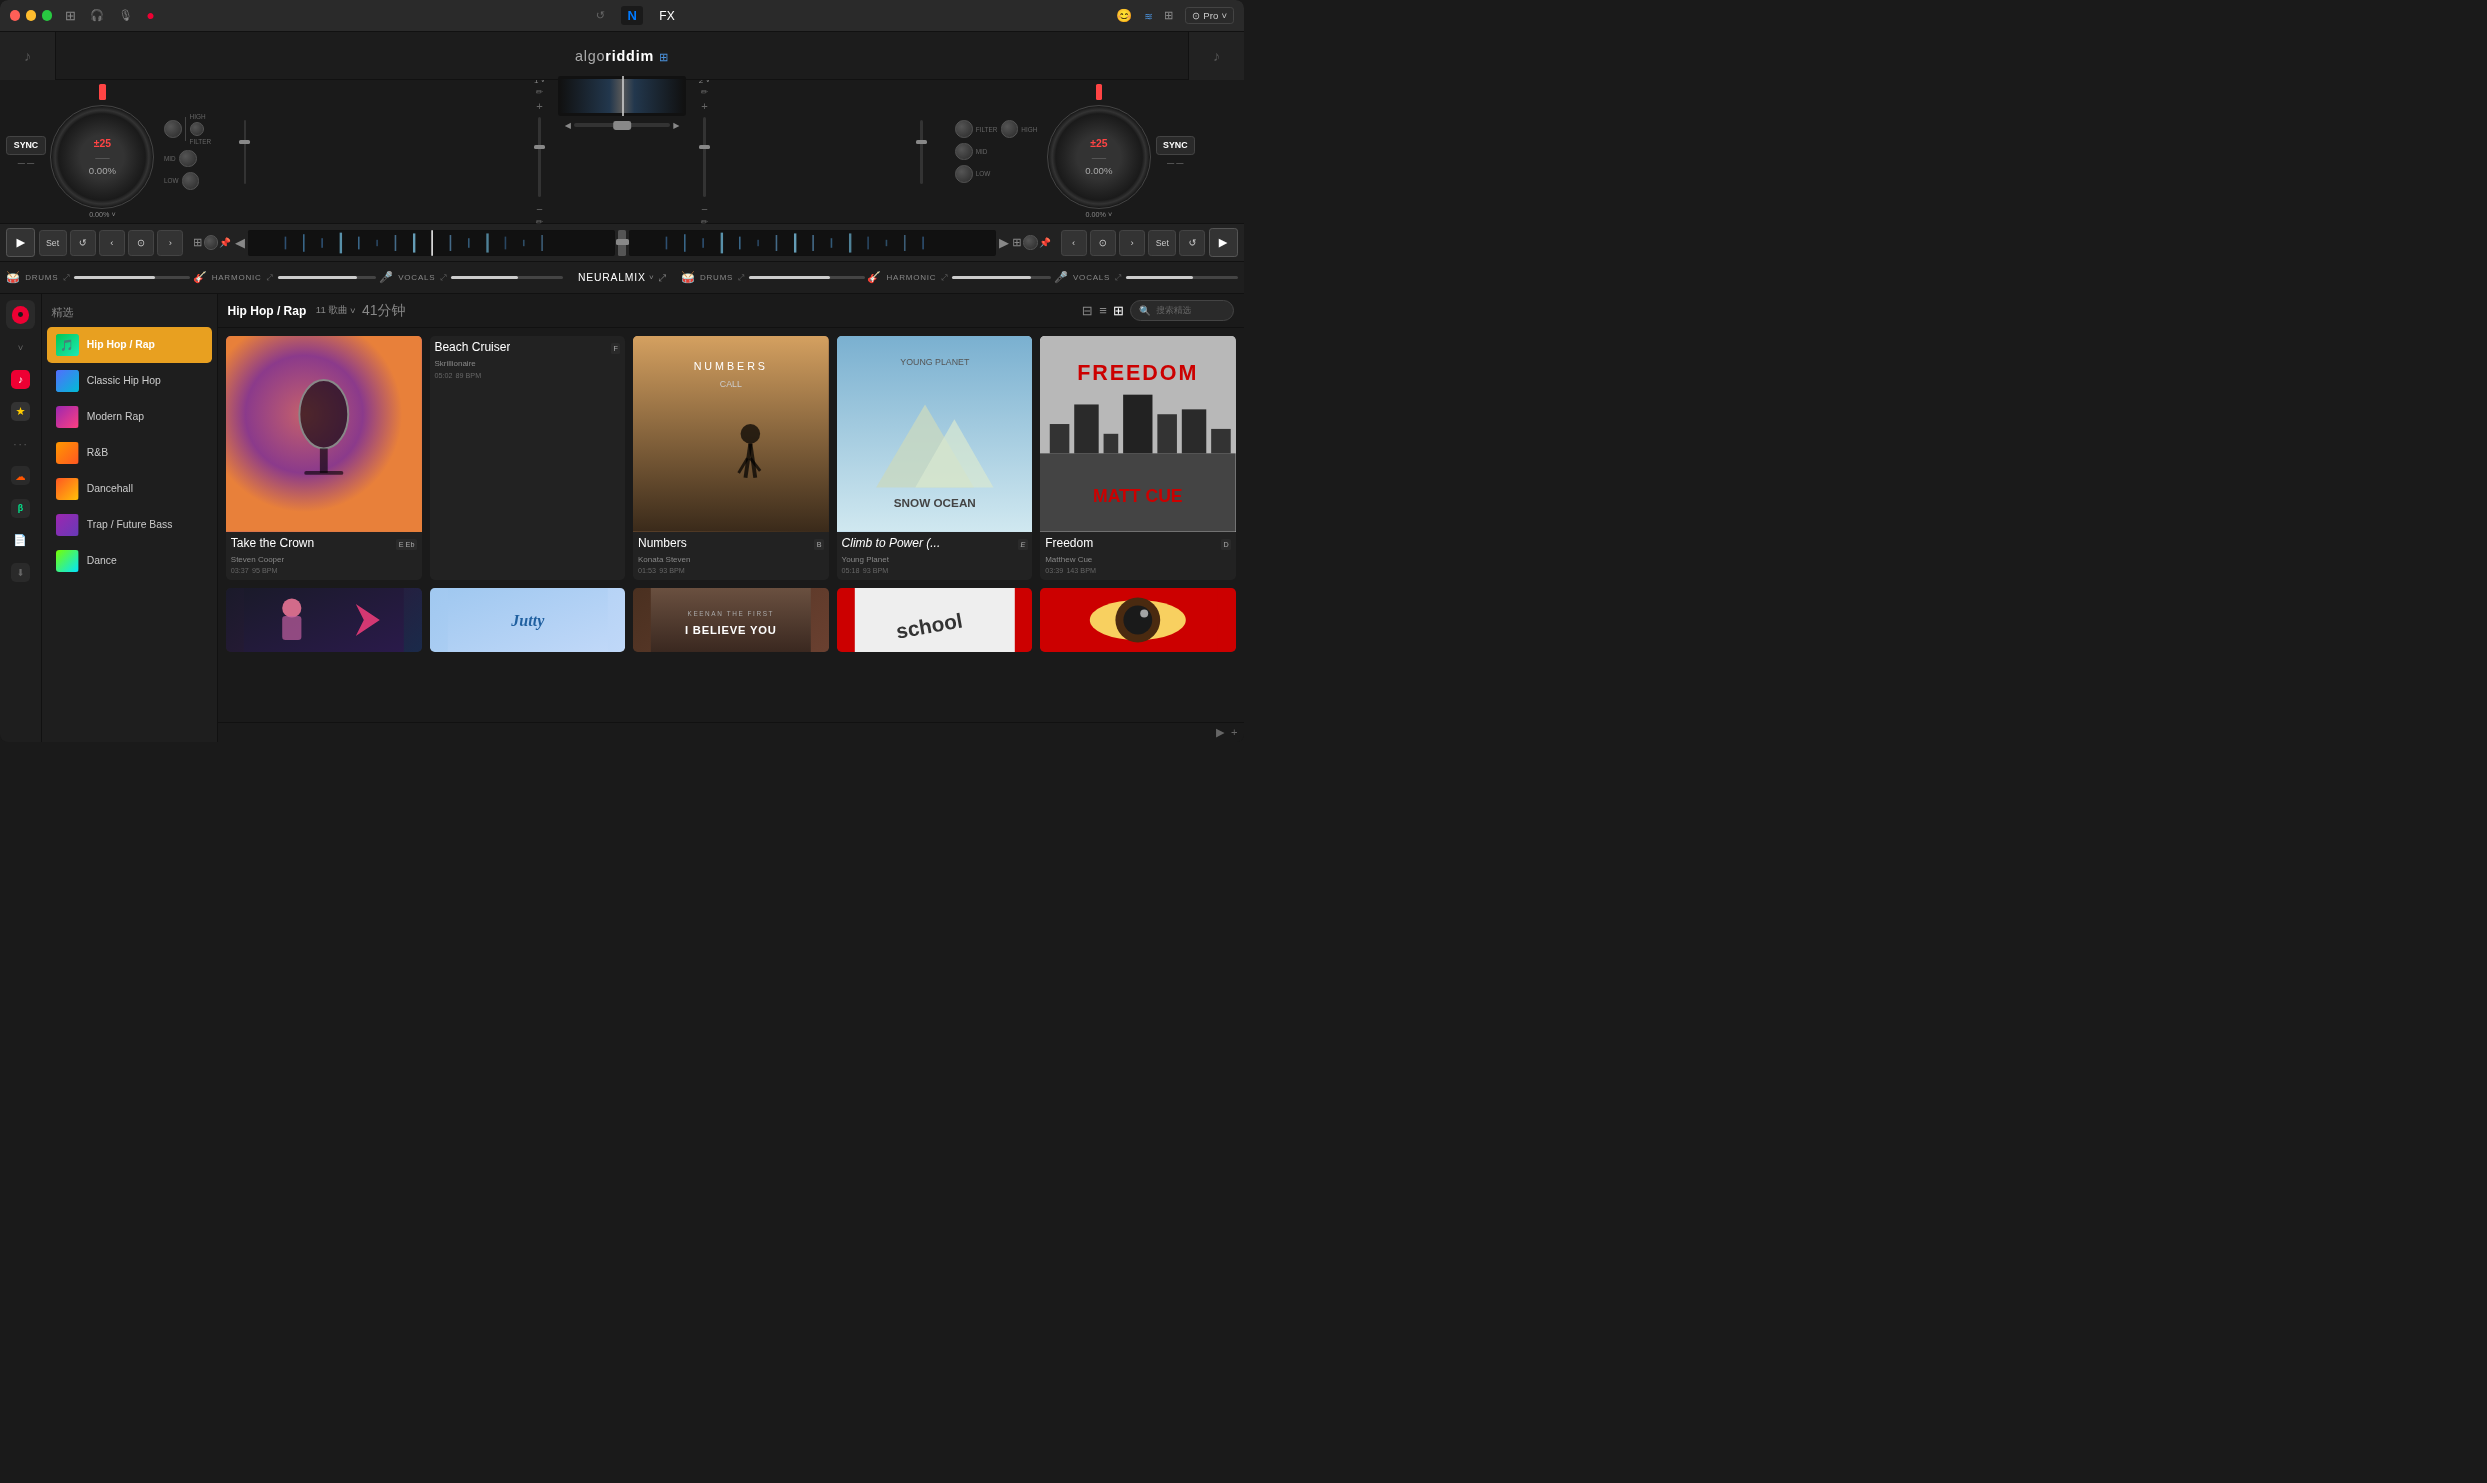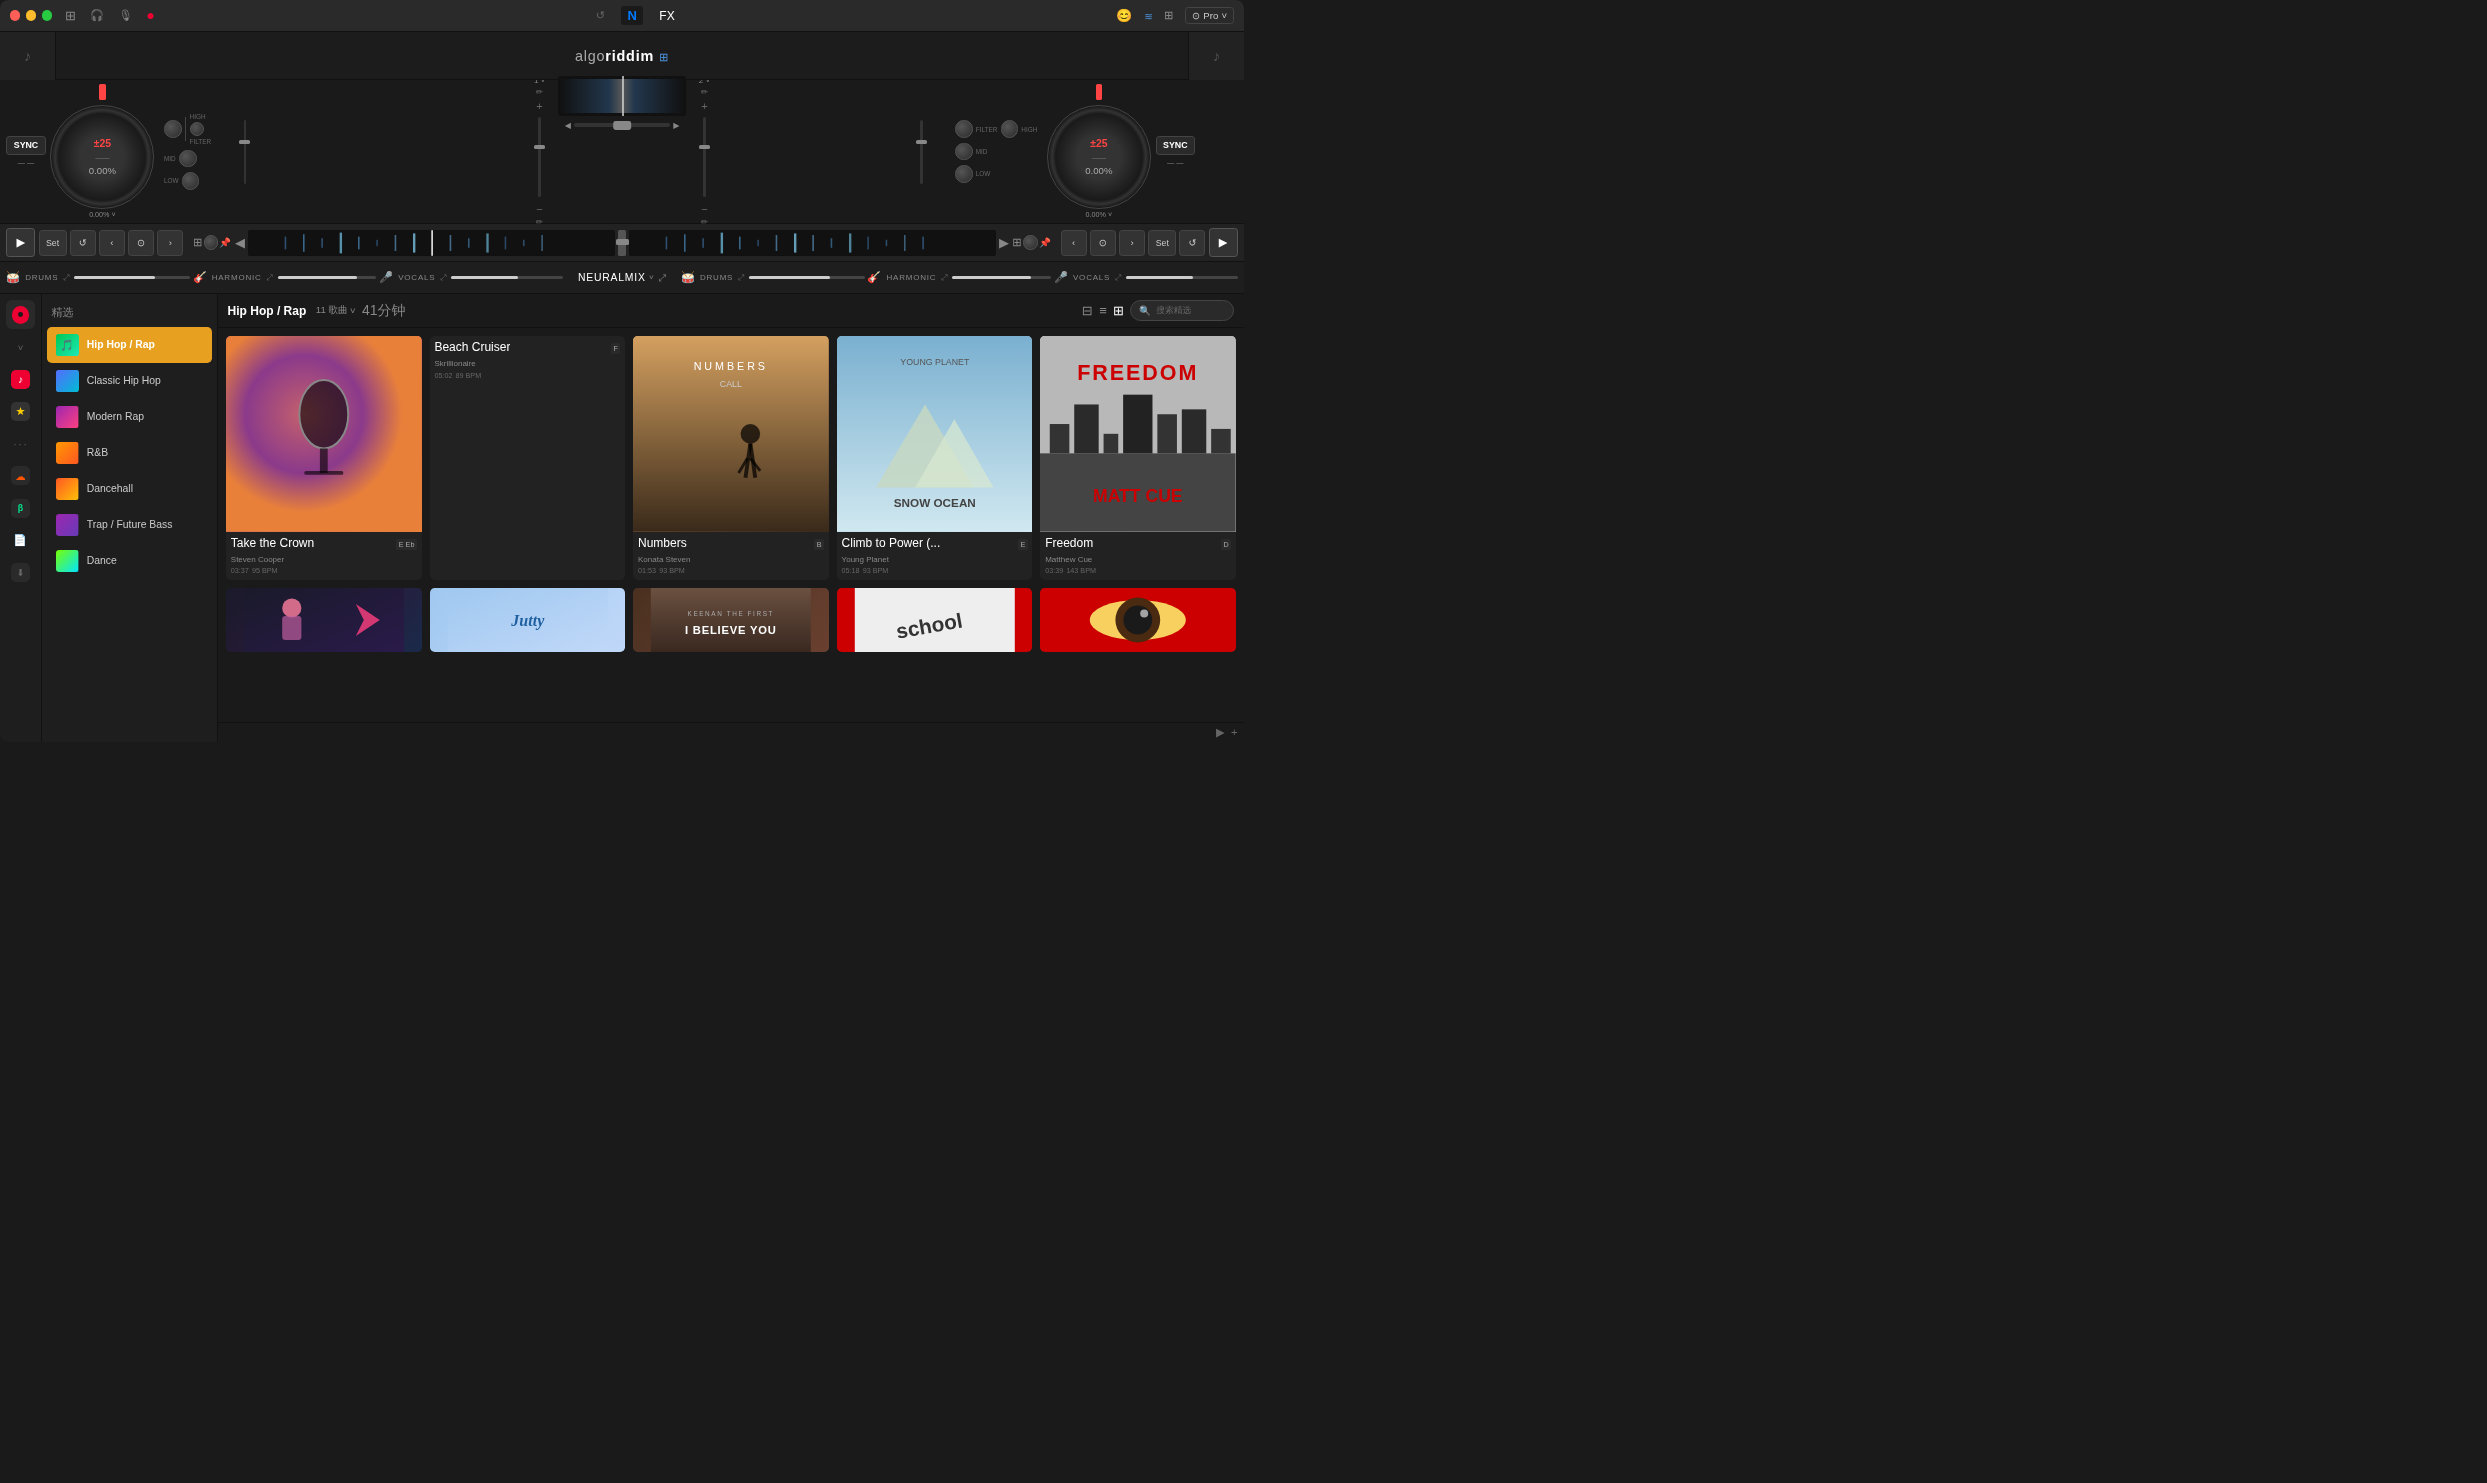--- a/index.html
+++ b/index.html
@@ -859,21 +859,21 @@
               </defs>
               <rect width="200" height="200" fill="url(#sg4)"></rect>
 
               <polygon points="40,155 90,70 140,155" fill="#c8d8c0" opacity="0.8"></polygon>
               <polygon points="80,155 120,85 160,155" fill="#d8e8d0" opacity="0.7"></polygon>
               <text x="100" y="30" text-anchor="middle" font-size="9" fill="#555" font-family="sans-serif">YOUNG PLANET</text>
               <text x="100" y="175" text-anchor="middle" font-size="12" fill="#444" font-family="sans-serif" font-weight="bold">SNOW OCEAN</text>
             </svg>
           </div>
           <div class="song-info">
-            <div style="display:flex; justify-content:space-between; align-items:baseline;">
+            <div style="display:flex; justify-content:space-between; align-items:baseline;font-style:italic;">
               <span class="song-title">Climb to Power (...</span>
               <span class="song-key">E</span>
             </div>
             <span class="song-artist">Young Planet</span>
             <div class="song-meta">
               <span>05:18</span>
               <span>93 BPM</span>
             </div>
           </div>
         </div>

